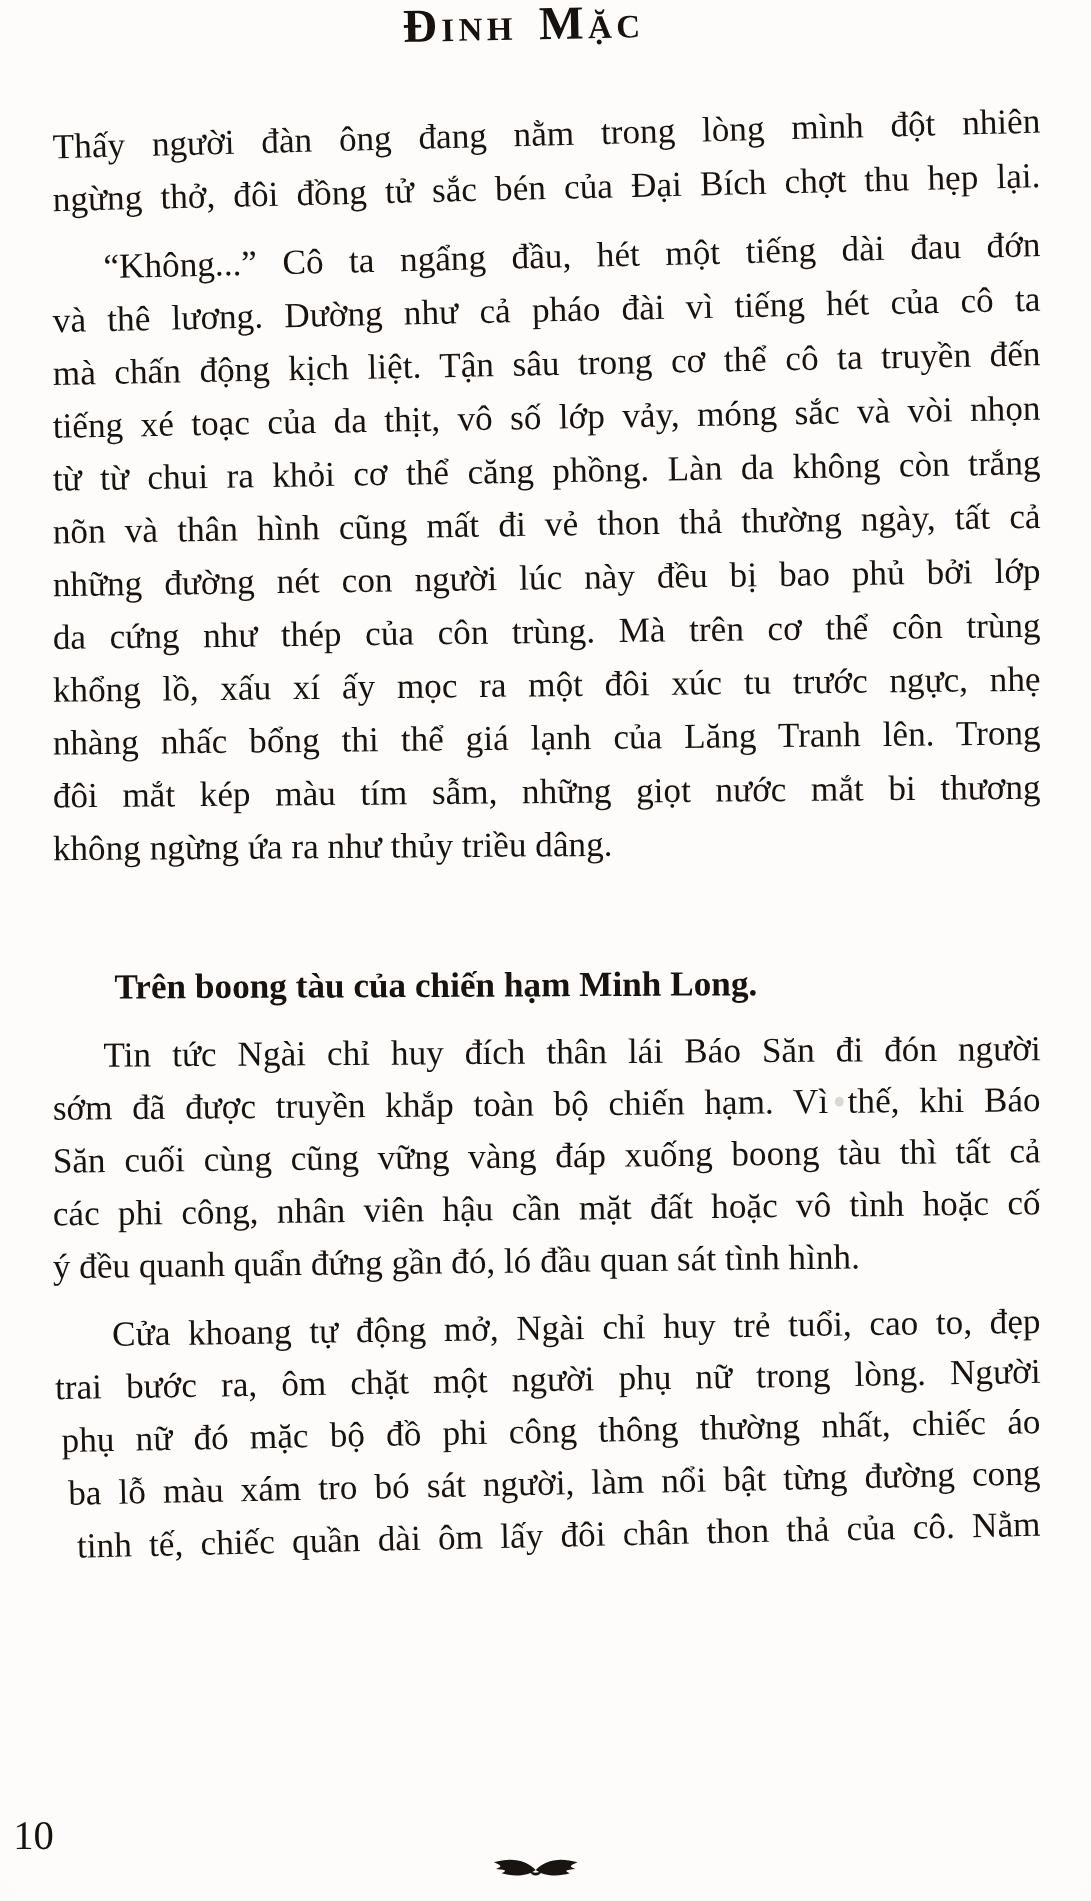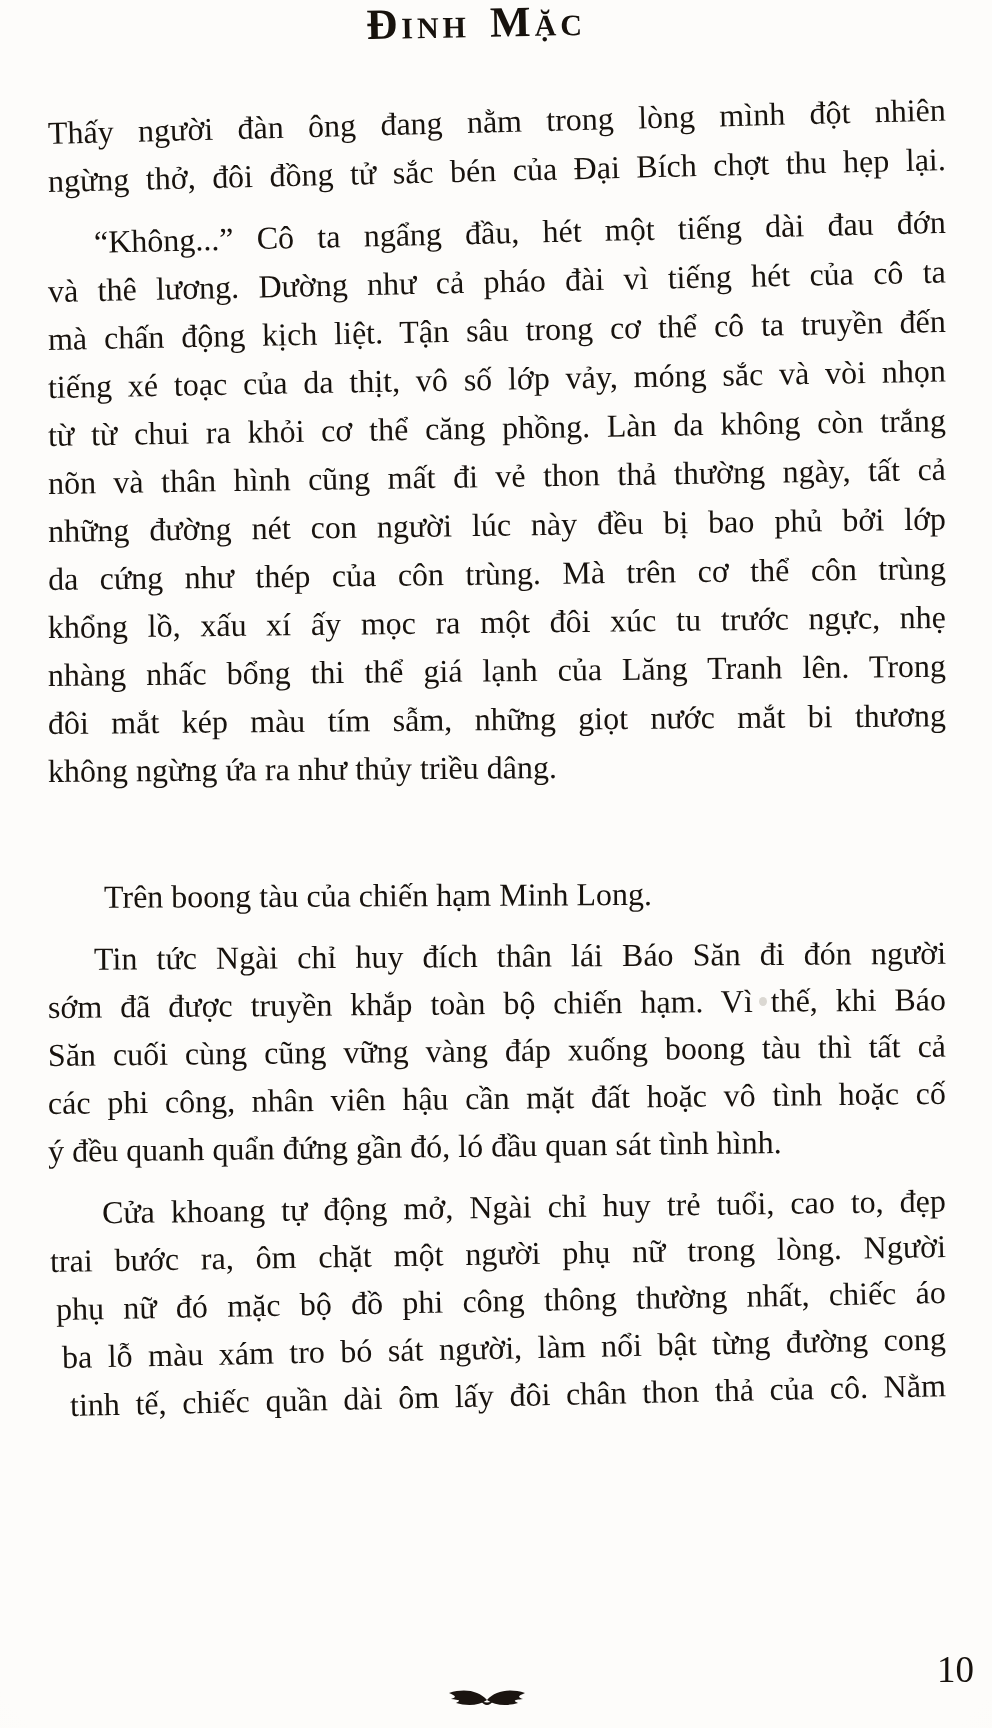--- a/index.html
+++ b/index.html
@@ -35,39 +35,39 @@
   .author-header .sc  { font-size: 30px; line-height: 46px; }
 
   
   .body-text {
     position: absolute;
     left: 48px; top: 109px;
     width: 898px;
   }
   .para { margin: 0; }
   .para + .para { margin-top: 14px; }
-  .para.gap-before { margin-top: 78px; }
+  .para.gap-before { margin-top: 78px; font-weight: bold; }
   .line {
     height: 48px;
     line-height: 48px;
     font-size: 32px;
     text-align: justify;
     text-align-last: justify;
     transform-origin: 0% 50%;
     color: #18130e;
   }
   .indent .line:first-child { text-indent: 46px; }
   .line.endline { text-align-last: left; }
 
   
   .page-number {
     position: absolute;
-    top: 1650px; left: 0;
+    top: 1650px; left: 12px;
     width: 974px;
-    text-align: right;
+    text-align: left;
     font-size: 37px;
     line-height: 40px;
     color: #17120d;
   }
   .ornament {
     position: absolute;
     top: 1686px; left: 438px;
     width: 98px; height: 26px;
   }
   .ornament svg { display: block; width: 98px; height: 26px; }

